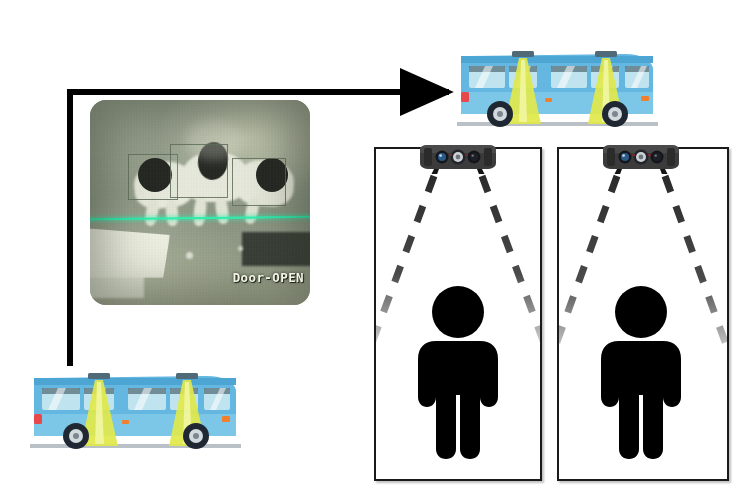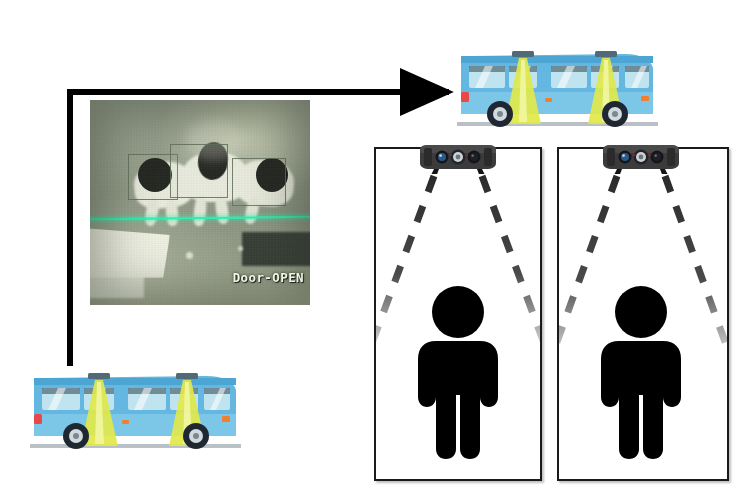--- a/index.html
+++ b/index.html
@@ -5,21 +5,21 @@
   html,body{margin:0;padding:0;background:#ffffff;}
   body{width:750px;height:500px;position:relative;overflow:hidden;
        font-family:"Liberation Sans",sans-serif;}
   .abs{position:absolute;}
 
   
   #connector{left:0;top:0;width:750px;height:500px;pointer-events:none;}
 
   
   #video-feed{left:90px;top:100px;width:220px;height:205px;overflow:hidden;
-      background:#8a9480;}
+      background:#8a9480;border-radius:16px;}
   #video-feed .vgrad{position:absolute;inset:0;
       background:
         radial-gradient(ellipse 60% 45% at 72% 18%, rgba(232,236,205,.55), rgba(232,236,205,0) 70%),
         radial-gradient(ellipse 70% 55% at 20% 85%, rgba(208,214,188,.45), rgba(208,214,188,0) 72%),
         linear-gradient(170deg,#9aa391 0%,#939c89 35%,#8c9683 62%,#a7ae95 100%);}
   #video-feed .noise{position:absolute;inset:0;opacity:.30;
       background-image:
         repeating-linear-gradient(0deg, rgba(255,255,255,.05) 0 1px, rgba(0,0,0,.05) 1px 2px),
         repeating-linear-gradient(90deg, rgba(255,255,255,.04) 0 1px, rgba(0,0,0,.04) 1px 3px);}
   #video-feed .vign{position:absolute;inset:0;

